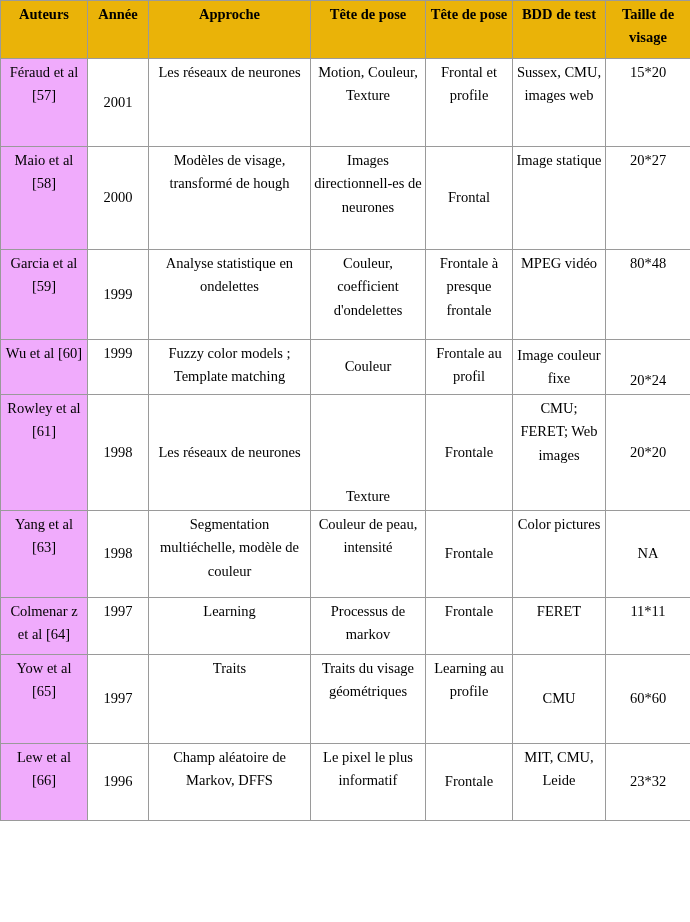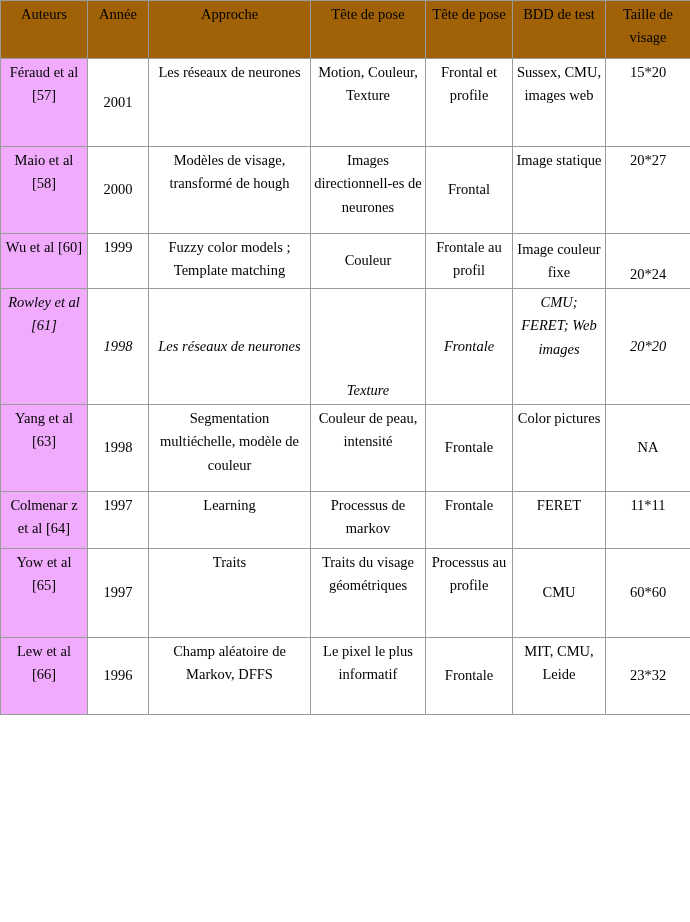--- a/index.html
+++ b/index.html
@@ -33,23 +33,23 @@
     font-size: 14.5px;
     line-height: 1.62;
     text-align: center;
     padding: 2px 3px;
     word-wrap: break-word;
     overflow-wrap: break-word;
     hyphens: manual;
   }
 
   thead th {
-    background: #a16207;
+    background: #eab308;
     border-color: #ffffff;
-    font-weight: normal;
+    font-weight: bold;
     vertical-align: top;
     height: 53px;
     padding-top: 4px;
   }
 
   tbody td {
     background: #ffffff;
     vertical-align: middle;
   }
   tbody td.col-auteurs {
@@ -90,39 +90,48 @@
   <tbody id="table-body">
       <tr style="height: 88px;">
         <td class="col-auteurs va-top">Féraud et al [57]</td>
         <td class="va-mid">2001</td>
         <td class="va-top">Les réseaux de neurones</td>
         <td class="va-top">Motion, Couleur, Texture</td>
         <td class="va-top">Frontal et profile</td>
         <td class="va-top">Sussex, CMU, images web</td>
         <td class="va-top">15*20</td>
       </tr>
-      <tr style="height: 87px;">
+      <tr style="height: 103px;">
         <td class="col-auteurs va-top">Maio et al [58]</td>
         <td class="va-mid">2000</td>
         <td class="va-top">Modèles de visage, transformé de hough</td>
         <td class="va-top">Images directionnell-es de neurones</td>
         <td class="va-mid">Frontal</td>
         <td class="va-top">Image statique</td>
         <td class="va-top">20*27</td>
+      </tr>
+      <tr style="height: 90px;">
+        <td class="col-auteurs va-top">Garcia et al [59]</td>
+        <td class="va-mid">1999</td>
+        <td class="va-top">Analyse statistique en ondelettes</td>
+        <td class="va-top">Couleur, coefficient d'ondelettes</td>
+        <td class="va-top">Frontale à presque frontale</td>
+        <td class="va-top">MPEG vidéo</td>
+        <td class="va-top">80*48</td>
       </tr>
       <tr style="height: 55px;">
         <td class="col-auteurs va-top">Wu et al [60]</td>
         <td class="va-top">1999</td>
         <td class="va-top">Fuzzy color models ; Template matching</td>
         <td class="va-mid">Couleur</td>
         <td class="va-top">Frontale au profil</td>
         <td class="va-mid">Image couleur fixe</td>
         <td class="va-bot">20*24</td>
       </tr>
-      <tr style="height: 116px; font-style: italic;">
+      <tr style="height: 116px;">
         <td class="col-auteurs va-top">Rowley et al [61]</td>
         <td class="va-mid">1998</td>
         <td class="va-mid">Les réseaux de neurones</td>
         <td class="va-bot">Texture</td>
         <td class="va-mid">Frontale</td>
         <td class="va-top">CMU; FERET; Web images</td>
         <td class="va-mid">20*20</td>
       </tr>
       <tr style="height: 87px;">
         <td class="col-auteurs va-top">Yang et al [63]</td>
@@ -140,21 +149,21 @@
         <td class="va-top">Processus de markov</td>
         <td class="va-top">Frontale</td>
         <td class="va-top">FERET</td>
         <td class="va-top">11*11</td>
       </tr>
       <tr style="height: 89px; margin-left: 17px;">
         <td class="col-auteurs va-top">Yow et al [65]</td>
         <td class="va-mid">1997</td>
         <td class="va-top">Traits</td>
         <td class="va-top">Traits du visage géométriques</td>
-        <td class="va-top">Processus au profile</td>
+        <td class="va-top">Learning au profile</td>
         <td class="va-mid">CMU</td>
         <td class="va-mid">60*60</td>
       </tr>
       <tr style="height: 77px;">
         <td class="col-auteurs va-top">Lew et al [66]</td>
         <td class="va-mid">1996</td>
         <td class="va-top">Champ aléatoire de Markov, DFFS</td>
         <td class="va-top">Le pixel le plus informatif</td>
         <td class="va-mid">Frontale</td>
         <td class="va-top">MIT, CMU, Leide</td>

